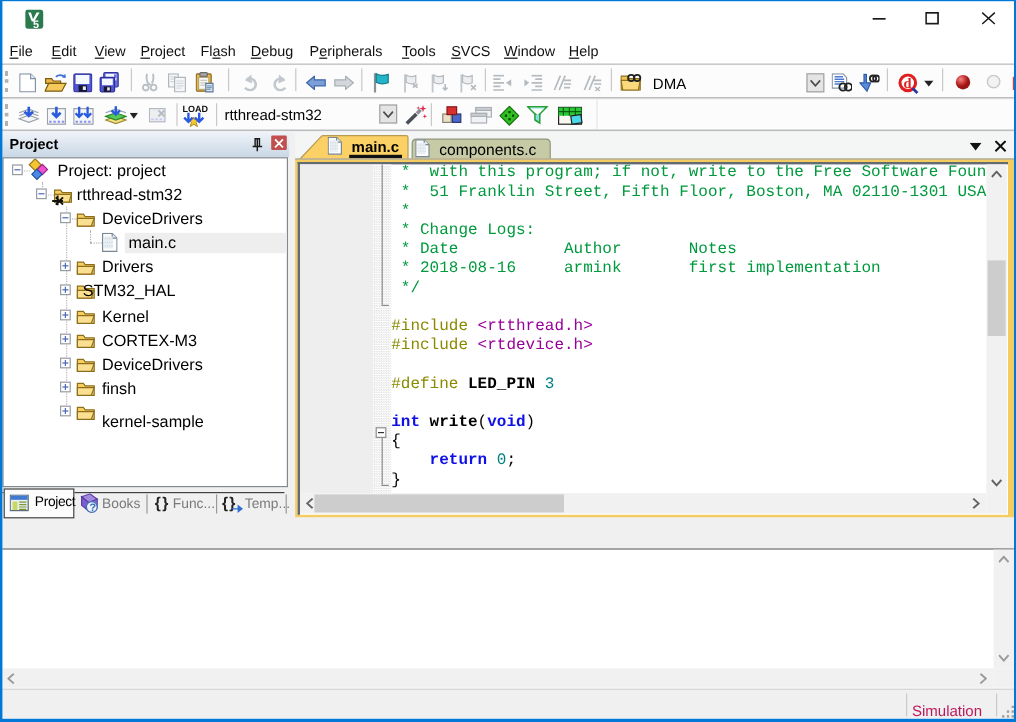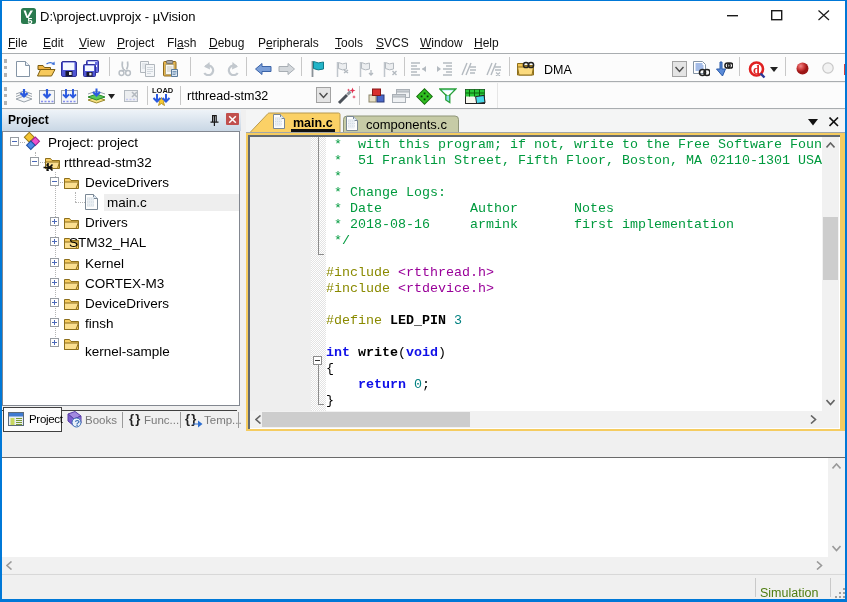--- a/index.html
+++ b/index.html
@@ -84,21 +84,20 @@
  <div class="ab" style="left:0;top:0;width:2px;height:602px;background:#0078d7;z-index:50"></div>
  <div class="ab" style="left:845px;top:0;width:2px;height:602px;background:#0078d7;z-index:50"></div>
  <div class="ab" style="left:0;top:0;width:847px;height:1px;background:#0078d7;z-index:50"></div>
  <div class="ab" style="left:0;top:599px;width:847px;height:3px;background:#0078d7;z-index:50"></div>
  <div class="ab" id="titlebar">
   <svg class="ab" style="left:21px;top:8px" width="16" height="17" viewBox="0 0 16 17">
     <rect x="0" y="0" width="15" height="16" rx="2.5" fill="#2a7a4e"></rect>
     <path d="M2.5 2.5 l3 7.5 l2 0 l4.5 -7.5 l-2.5 0 l-3 5.5 l-1.7 -5.5 z" fill="#fff"></path>
     <text x="6.5" y="15.5" font-size="9" fill="#fff" font-family="Liberation Sans" font-weight="bold">5</text>
   </svg>
-  <div class="ab" id="title-text">D:\project.uvprojx - µVision</div>
   <svg class="ab" style="left:727px;top:15px" width="12" height="2">
         <rect width="11" height="1.4" fill="#1a1a1a"></rect>
       </svg>
   <svg class="ab" style="left:771px;top:10px" width="12" height="11">
         <rect x="0.7" y="0.7" width="10" height="9" fill="none" stroke="#1a1a1a" stroke-width="1.4"></rect>
       </svg>
   <svg class="ab" style="left:818px;top:10px" width="12" height="11">
         <path d="M0.5 0.5 L11 10 M11 0.5 L0.5 10" stroke="#1a1a1a" stroke-width="1.2" fill="none"></path>
       </svg>
  </div>
@@ -595,21 +594,21 @@
         <path d="M5.5 0.5 L1 4.5 L5.5 8.5" stroke="#9a9a9a" stroke-width="1.6" fill="none"></path>
       </svg>
    <svg class="ab" style="left:814px;top:4px" width="7" height="9">
         <path d="M1 0.5 L5.5 4.5 L1 8.5" stroke="#9a9a9a" stroke-width="1.6" fill="none"></path>
       </svg>
  </div>
  <div class="ab" style="left:828px;top:557px;width:17px;height:16px;background:#f1f1f1"></div>
  <div class="ab" id="statusbar">
    <div class="ab" style="left:753px;top:3px;width:1px;height:19px;background:#c9c9c9"></div>
    <div class="ab" style="left:828px;top:3px;width:1px;height:19px;background:#c9c9c9"></div>
-   <span class="ab" style="left:758px;top:11px;font-size:12.5px;color:#4d7c0f">Simulation</span>
+   <span class="ab" style="left:758px;top:11px;font-size:12.5px;color:#be185d">Simulation</span>
    <svg class="ab" style="left:833px;top:13px" width="12" height="11">
      <g fill="#9f9f9f">
           <rect x="8" y="0" width="2" height="2"></rect>
           <rect x="8" y="4" width="2" height="2"></rect>
           <rect x="8" y="8" width="2" height="2"></rect>
           <rect x="4" y="4" width="2" height="2"></rect>
           <rect x="4" y="8" width="2" height="2"></rect>
           <rect x="0" y="8" width="2" height="2"></rect>
         </g>
    </svg>

